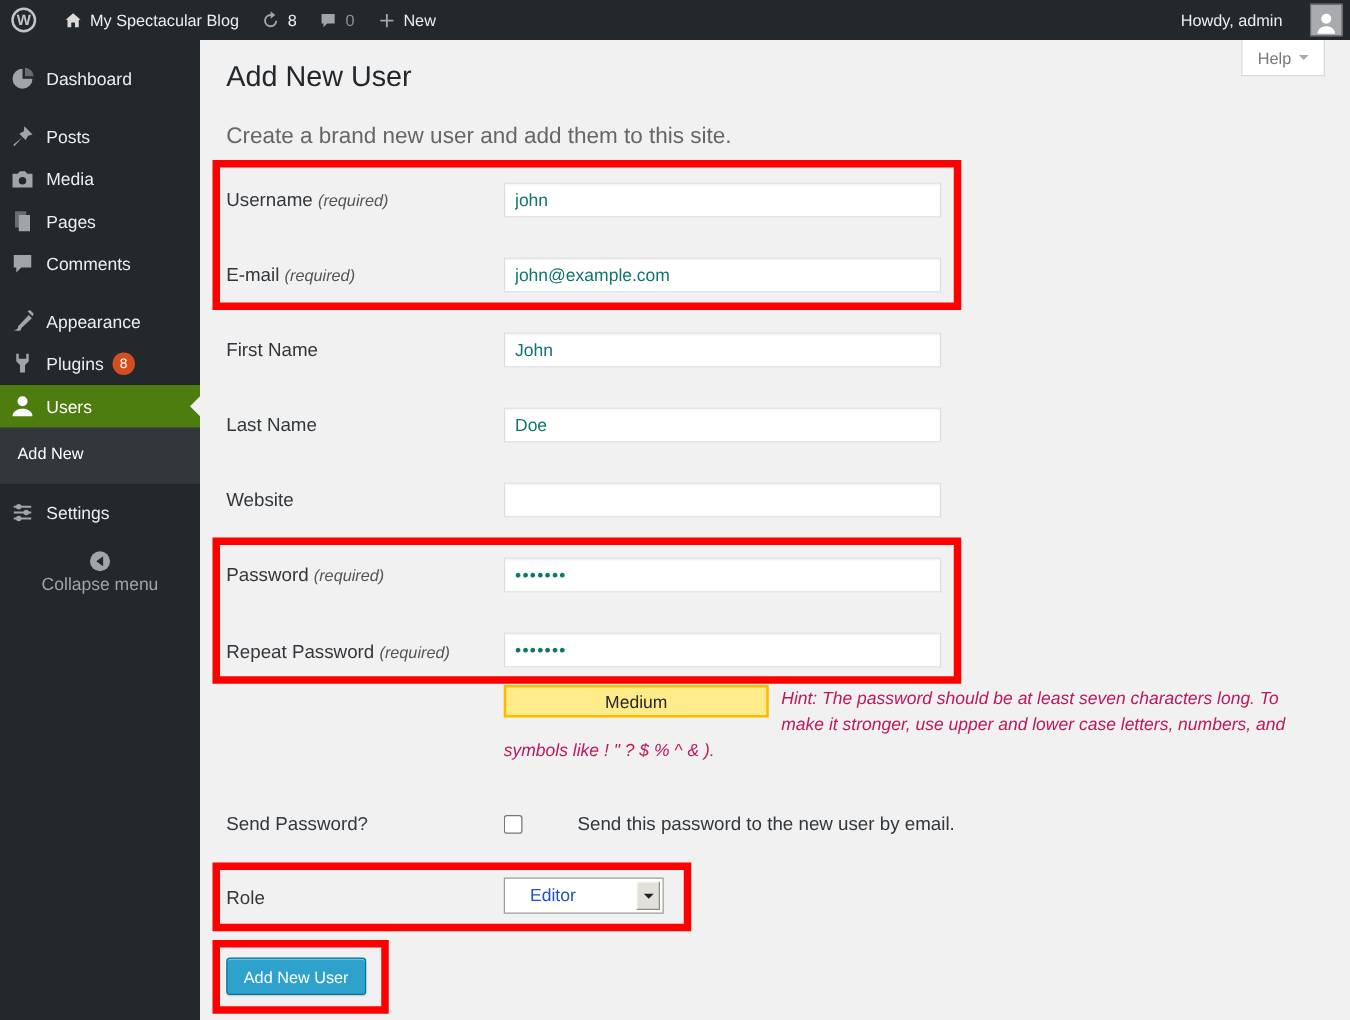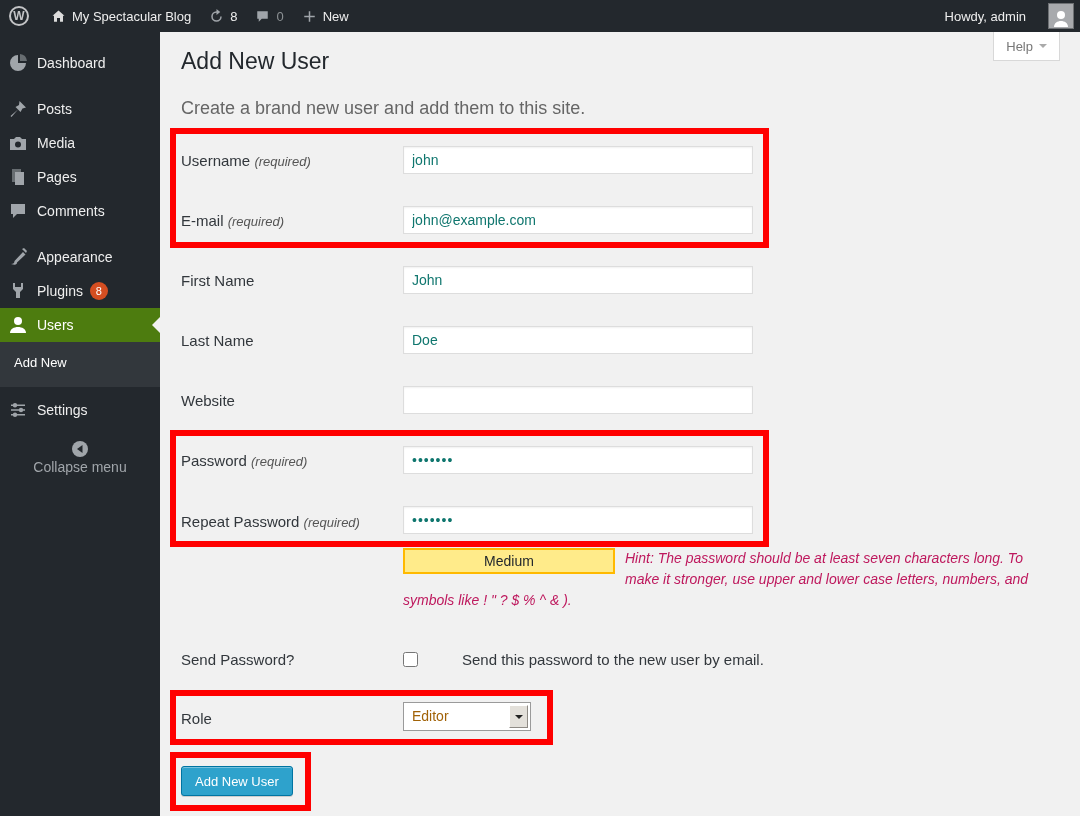--- a/index.html
+++ b/index.html
@@ -58,22 +58,22 @@
   #strength-hint { position:absolute; left:243px; top:516px; width:632px; }
   #strength-meter { float:left; width:212px; height:26px; margin:0 10px 8px 0;
     background:#ffeb8a; border:2px solid #ffb900; text-align:center;
     line-height:22px; font-size:14px; color:#23282d; }
   #hint-text { font-style:italic; font-size:14px; line-height:21px; color:#be185d; }
 
   #send-checkbox { position:absolute; left:243px; top:620px; width:15px; height:15px; }
   #send-check-label { position:absolute; left:267px; top:619px; font-size:15px; color:#32373c;margin-left:35px; }
 
   #role-select { position:absolute; left:243px; top:670px; width:128px; height:29px;
-    background:#fff; border:1px solid #9a9a9a; font-size:14px; color:#a16207;
-    line-height:27px; padding-left:8px; cursor:pointer; }
+    background:#fff; border:1px solid #9a9a9a; font-size:14px; color:#1d4ed8;
+    line-height:27px; padding-left:20px; cursor:pointer; }
   #role-arrow-btn { position:absolute; right:2px; top:2px; bottom:2px; width:19px;
     background:#e3e0da; border:1px solid; border-color:#fff #8e8a84 #8e8a84 #fff;
     display:flex; align-items:center; justify-content:center; }
   .tri-down-dark { width:0; height:0; border:4px solid transparent; border-top-color:#222; margin-top:4px; }
 
   #submit-btn { position:absolute; left:21px; top:734px; height:30px; padding:0 13px;
     background:#2ea2cc; border:1px solid #0074a2; border-radius:3px; color:#fff;
     font-size:13px; font-family:"Liberation Sans", sans-serif; cursor:pointer;
     box-shadow:inset 0 1px 0 rgba(255,255,255,.35), 0 1px 0 rgba(0,0,0,.15); }
 </style>

